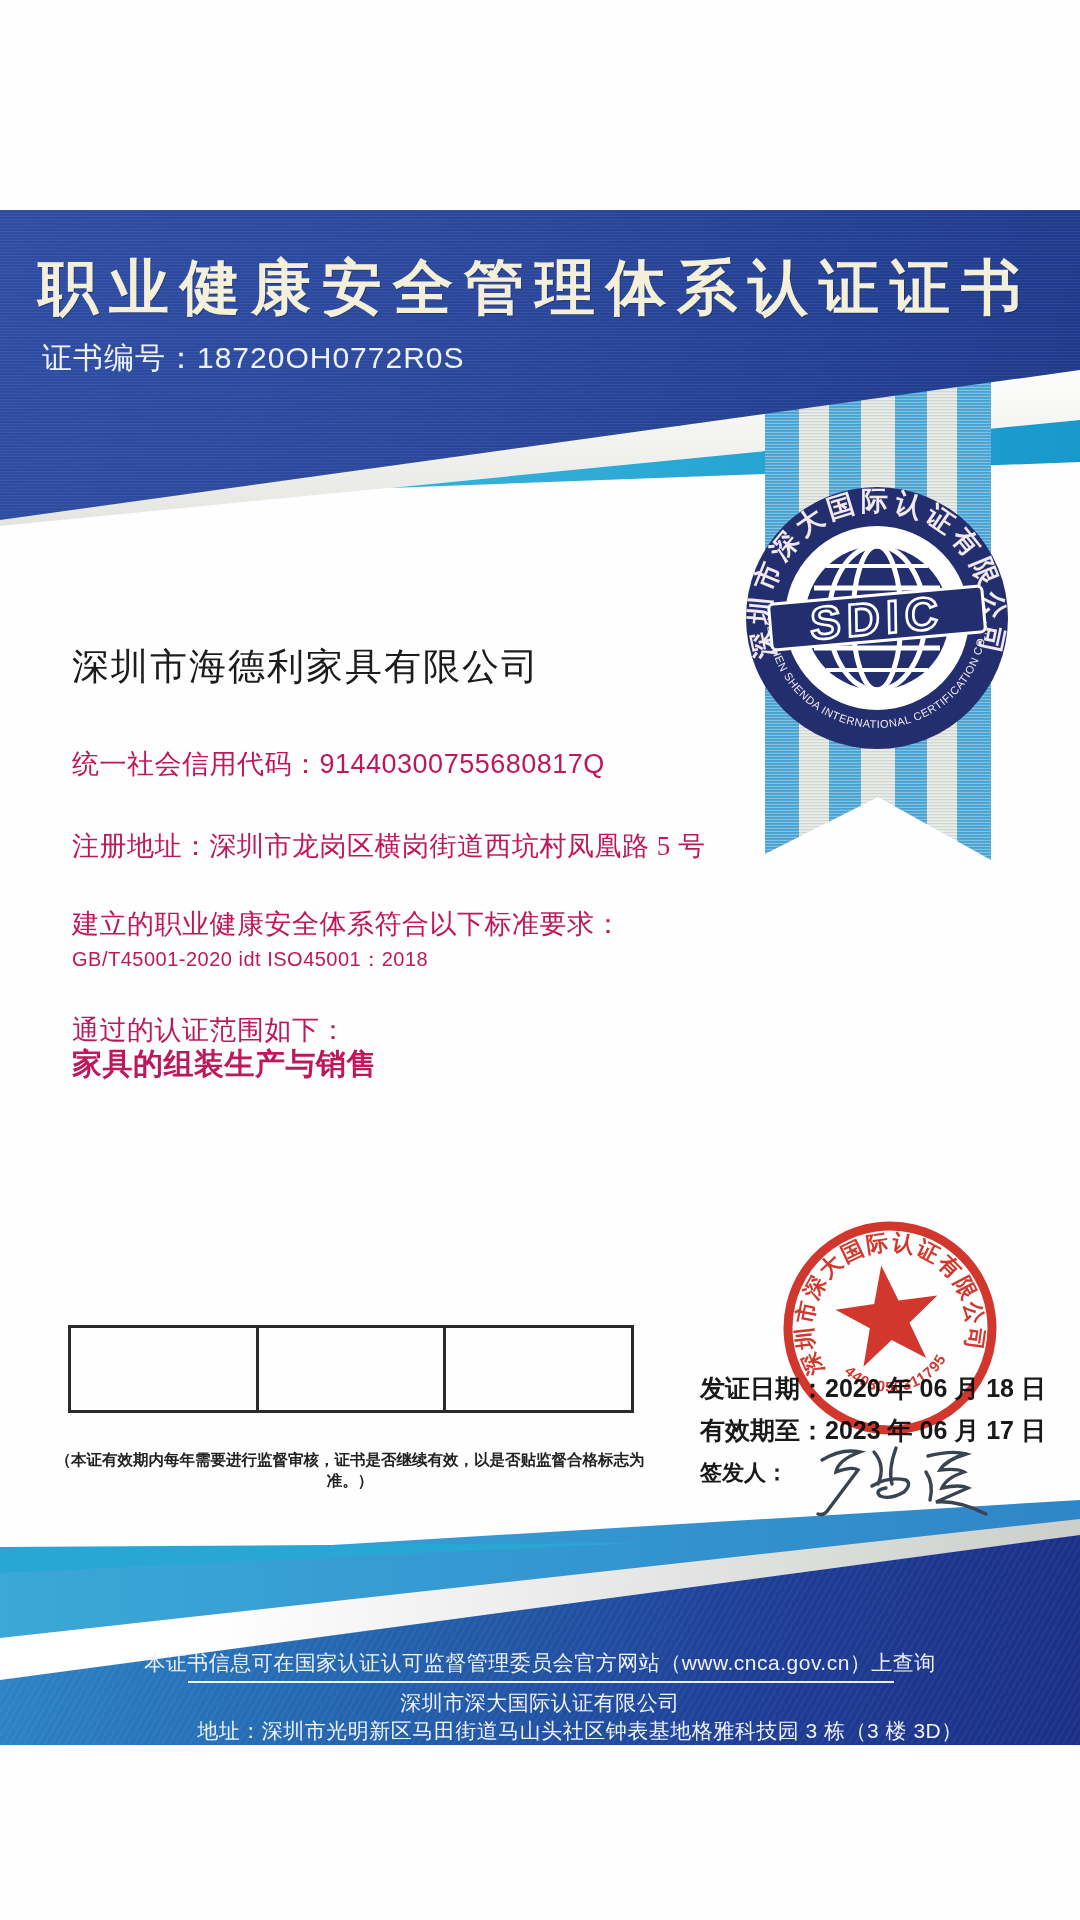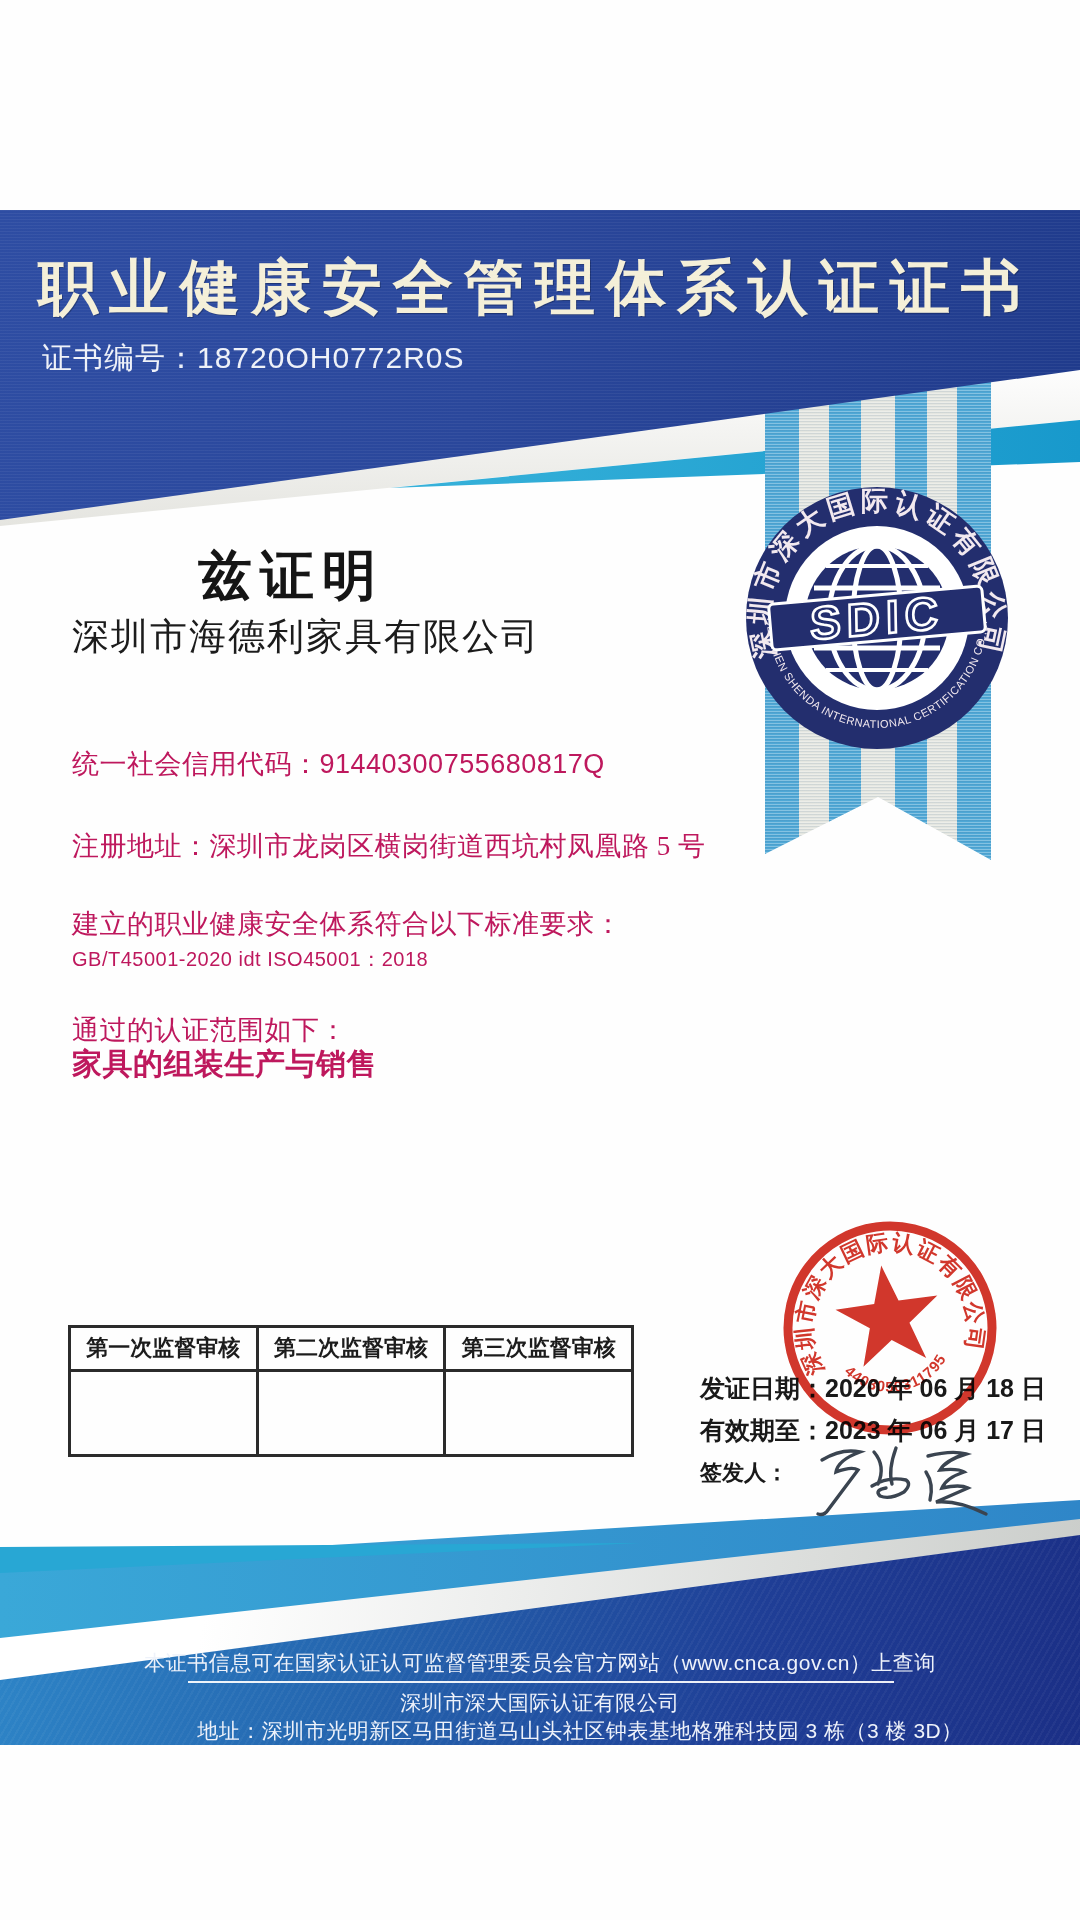--- a/index.html
+++ b/index.html
@@ -44,21 +44,21 @@
   }
   .ribbon .st{height:100%;}
   .ribbon .b{background:#4fa8d6;}
   .ribbon .w{background:#e4e6e0;}
   .ribbon::after{content:"";position:absolute;inset:0;
     background:repeating-linear-gradient(180deg,rgba(255,255,255,.30) 0 1px,rgba(60,100,140,.12) 1px 2px,transparent 2px 3px);}
   
   .emblem{position:absolute;left:746px;top:487px;z-index:3;}
   
   .attest{position:absolute;left:198px;top:540px;font-size:54px;font-weight:bold;letter-spacing:8px;color:#151515;}
-  .company{position:absolute;left:72px;top:612px;font-size:37px;font-weight:500;letter-spacing:2px;}
+  .company{position:absolute;left:72px;top:642px;font-size:37px;font-weight:500;letter-spacing:2px;}
   .line{position:absolute;left:72px;font-size:27px;letter-spacing:.5px;color:#be185d;}
   .credit{top:746px;}
   .addr{top:828px;font-family:Liberation Serif, serif;}
   .stdintro{top:906px;}
   .std{top:946px;font-size:20px;}
   .scopeintro{top:1012px;}
   .scope{top:1044px;font-size:30px;font-weight:600;}
   
   .audit{position:absolute;left:68px;top:1325px;width:560px;z-index:2;
     border:3px solid #2b2b2b;border-collapse:collapse;}
@@ -144,41 +144,36 @@
       <rect x="24" y="108" width="214" height="46" rx="5" fill="#232e6e" stroke="#ffffff" stroke-width="3"></rect>
       <text x="131" y="147" text-anchor="middle" font-size="46" font-weight="bold" font-family="Liberation Sans, sans-serif" fill="#232e6e" stroke="#ffffff" stroke-width="2.6" letter-spacing="6" transform="skewX(-4)" transform-origin="131 131">SDIC</text>
     </g>
   </svg>
 
   <div class="hdr">
     <div class="hdr-title">职业健康安全管理体系认证证书</div>
     <div class="hdr-certno">证书编号：18720OH0772R0S</div>
   </div>
 
-  <div class="attest">兹证明</div>
   <div class="company">深圳市海德利家具有限公司</div>
   <div class="line credit">统一社会信用代码：91440300755680817Q</div>
   <div class="line addr">注册地址：深圳市龙岗区横岗街道西坑村凤凰路 5 号</div>
   <div class="line stdintro">建立的职业健康安全体系符合以下标准要求：</div>
   <div class="line std">GB/T45001-2020 idt ISO45001：2018</div>
   <div class="line scope">家具的组装生产与销售</div>
   <div class="line scopeintro">通过的认证范围如下：</div>
 
   <div class="audit">
-    <div class="hrow">
-      <div class="hcell">第一次监督审核</div>
-      <div class="hcell">第二次监督审核</div>
-      <div class="hcell">第三次监督审核</div>
-    </div>
     <div class="brow">
       <div class="bcell"></div>
       <div class="bcell"></div>
       <div class="bcell"></div>
     </div>
   </div>
+  <div class="audit-note">（本证有效期内每年需要进行监督审核，证书是否继续有效，以是否贴监督合格标志为准。）</div>
 
   <div class="issue-line issue-date">发证日期：2020 年 06 月 18 日</div>
   <div class="issue-line valid-until">有效期至：2023 年 06 月 17 日</div>
   <div class="issue-line signer">签发人：</div>
 
   <svg class="signature" width="210" height="100" viewBox="0 0 210 100">
     <g fill="none" stroke="#3a4450" stroke-width="3.4" stroke-linecap="round">
       <path d="M14 34 Q34 22 52 26 Q30 34 28 46 Q44 40 50 44 L20 84 Q16 90 10 88"></path>
       <path d="M66 26 Q78 40 70 58 M88 22 Q80 44 84 58 M64 60 Q80 50 98 54 Q104 58 96 66 Q82 74 72 70 Q66 64 78 62"></path>
       <path d="M120 30 Q144 24 158 28 Q138 34 132 44 Q150 42 156 46 Q138 52 134 62 Q152 58 160 62 L128 76 Q150 74 178 88"></path>

